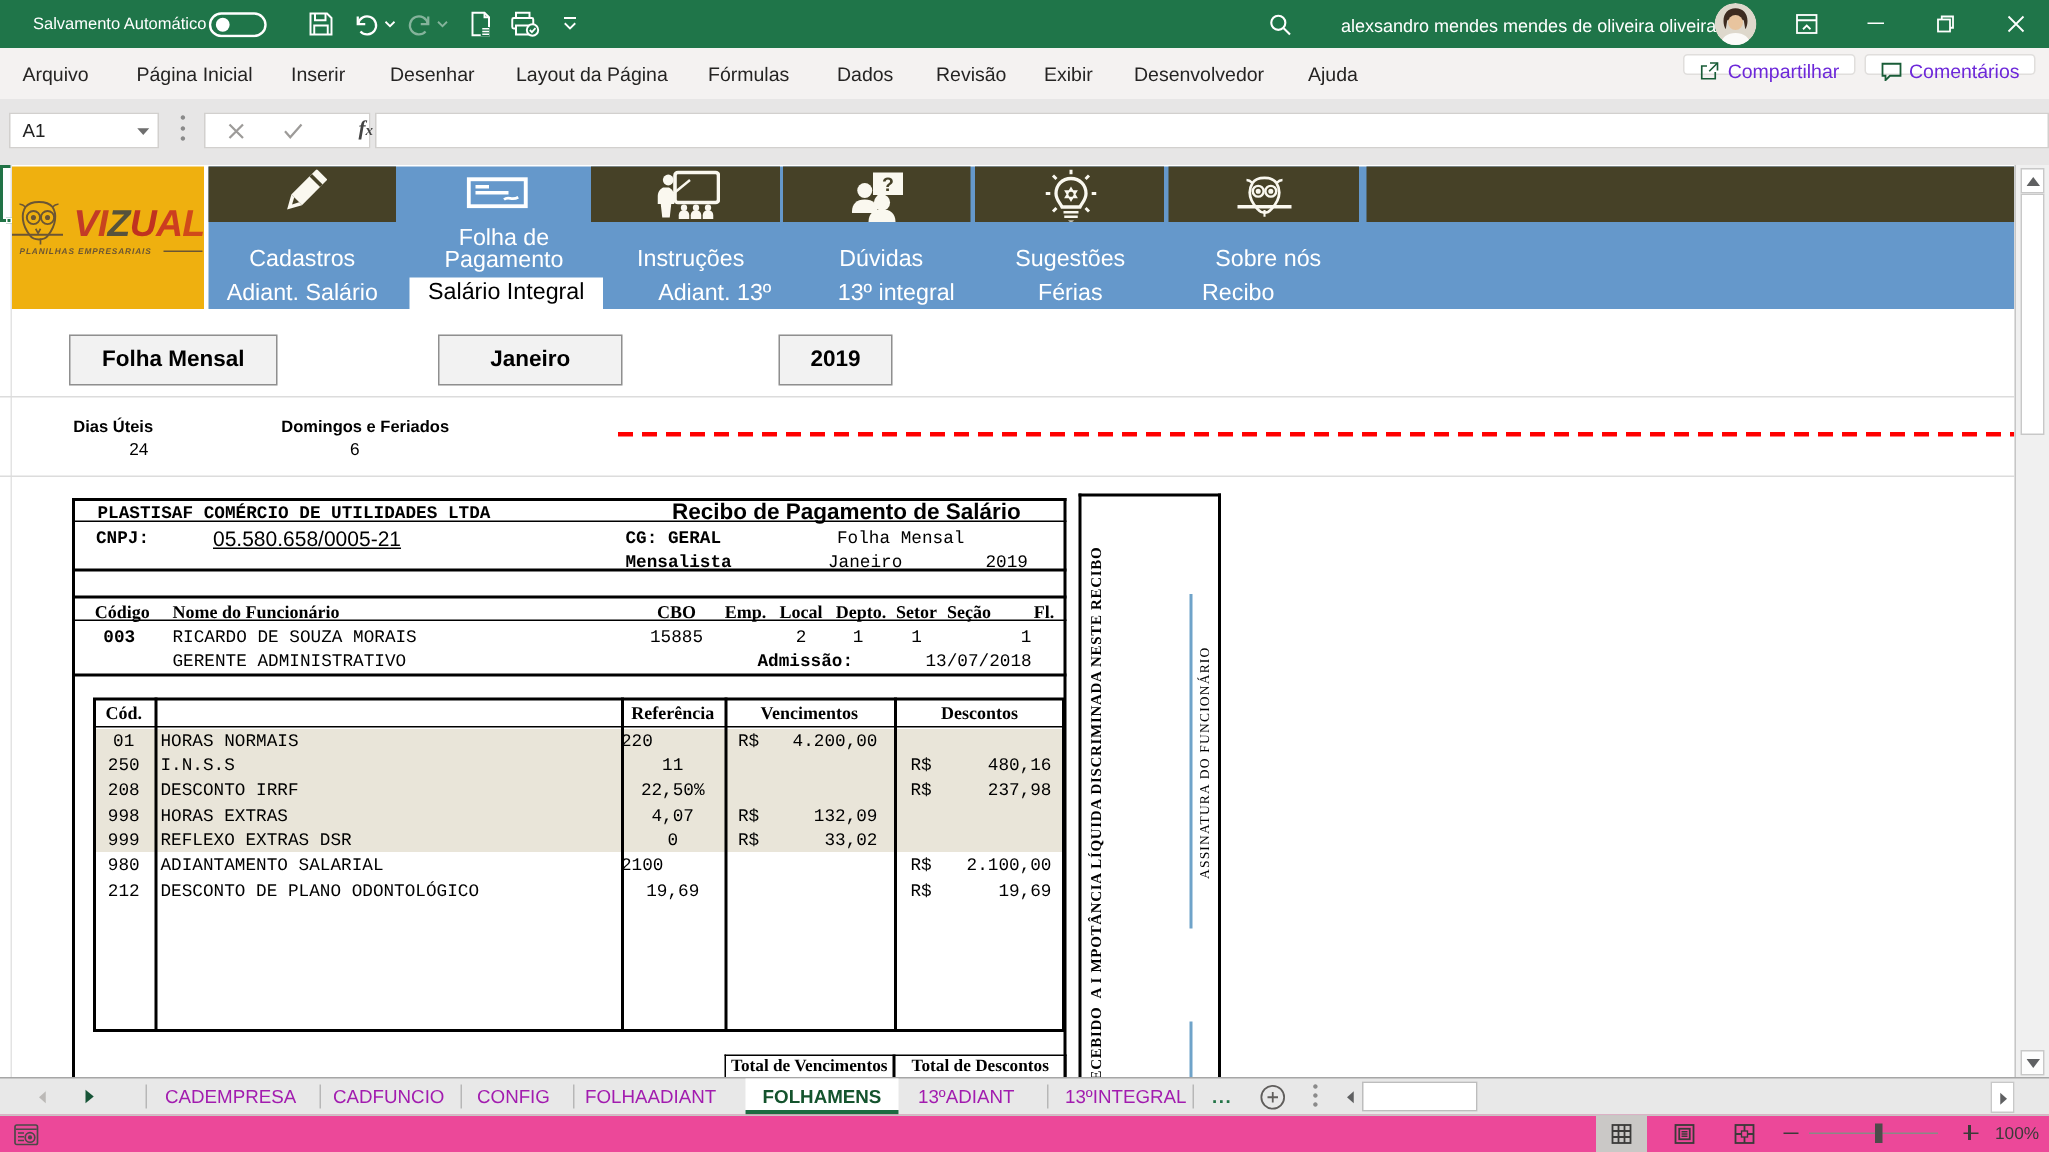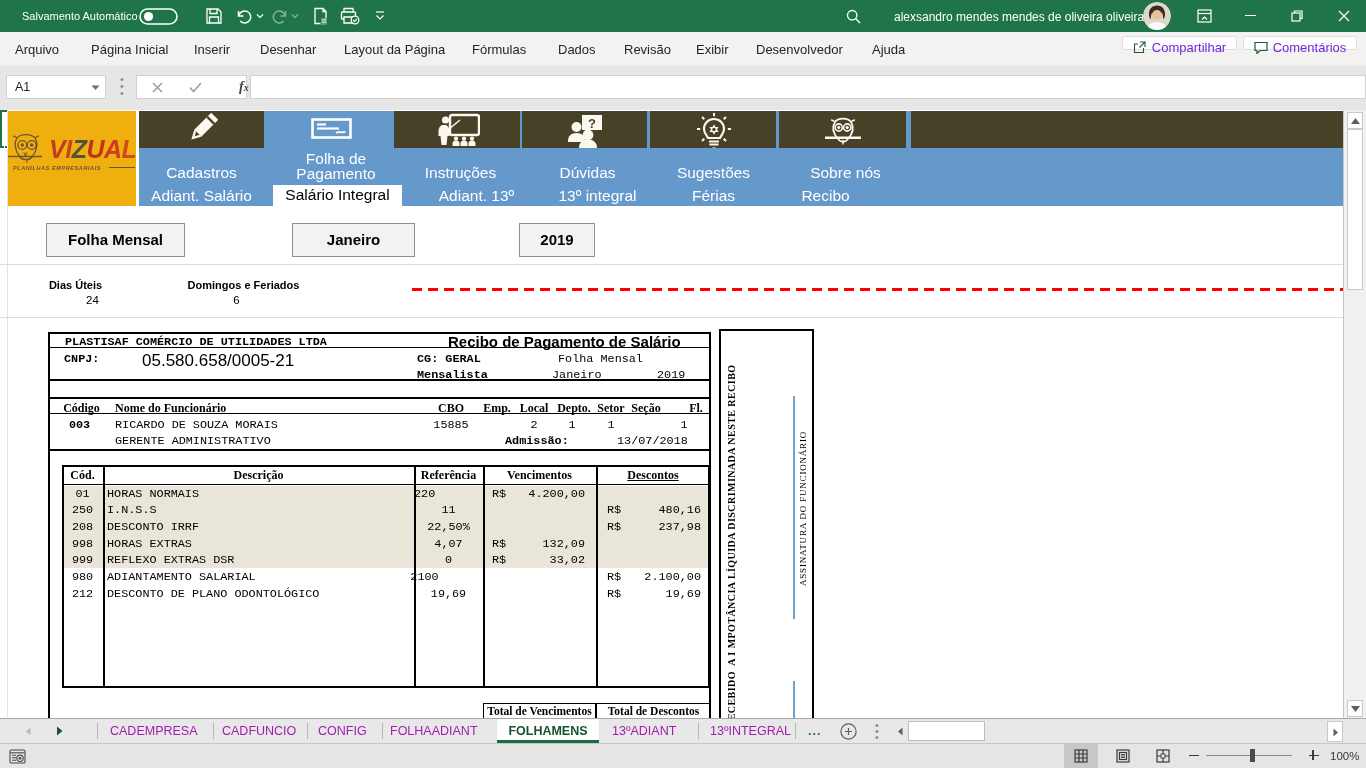--- a/index.html
+++ b/index.html
@@ -25,21 +25,21 @@
   .gline { position:absolute; height:1px; background:#dcdcdc; left:0; width:1343px; }
   .mono { font-family:"Liberation Mono",monospace; font-size:11.8px; white-space:pre; color:#000; }
   .monob { font-family:"Liberation Mono",monospace; font-size:11.8px; font-weight:bold; white-space:pre; color:#000; }
   .shead { font-family:"Liberation Serif",serif; font-weight:bold; font-size:12px; white-space:nowrap; color:#000; }
   .hline { position:absolute; background:#000; left:48px; width:663px; }
   .vline { position:absolute; background:#000; width:1.5px; }
   
   #tabbar { position:absolute; left:0; top:718px; width:1366px; height:25px; background:#e8e8e8; border-top:1px solid #a6a6a6; }
   .stab { position:absolute; top:5px; font-size:12.5px; color:#a21caf; white-space:nowrap; }
   .tsep { position:absolute; top:4px; width:1px; height:16px; background:#b7b7b7; }
-  #statusbar { position:absolute; left:0; top:743px; width:1366px; height:25px; background:#e5e5e5; border-top:1px solid #c8c6c4; }
+  #statusbar { position:absolute; left:0; top:743px; width:1366px; height:25px; background:#ec4899; border-top:1px solid #c8c6c4; }
 </style>
 </head>
 <body>
 <div id="titlebar">
   <span class="t" style="left:22px; font-size:11px; top:10px;">Salvamento Automático</span>
 
   <svg class="abs" style="left:139px; top:8px;" width="39" height="17" viewBox="0 0 39 17">
     <rect x="1" y="1" width="37" height="15" rx="7.5" fill="none" stroke="#fff" stroke-width="1.6"></rect>
     <circle cx="9.5" cy="8.5" r="4.6" fill="#fff"></circle>
   </svg>
@@ -289,21 +289,21 @@
   <div class="hline" style="top:222px; height:2px;"></div>
   <div class="hline" style="top:236.5px; height:1px;"></div>
   <div class="hline" style="top:269px; height:2px;"></div>
   <div class="hline" style="top:287px; height:2px;"></div>
   <div class="hline" style="top:303px; height:1px;"></div>
   <div class="hline" style="top:339px; height:2px;"></div>
 
   <div class="monob abs" style="left:65px; top:225px;">PLASTISAF COMÉRCIO DE UTILIDADES LTDA</div>
   <div class="abs" style="left:448px; top:223px; font-weight:bold; font-size:15px; white-space:nowrap;">Recibo de Pagamento de Salário</div>
   <div class="monob abs" style="left:64px; top:241.5px;">CNPJ:</div>
-  <div class="abs" style="left:142px; top:240.5px; font-size:17px; white-space:nowrap;">05.580.658/0005-21</div>
+  <div class="abs" style="left:142px; top:240.5px; font-size:14px; white-space:nowrap;text-decoration:underline;">05.580.658/0005-21</div>
   <div class="monob abs" style="left:417px; top:241.5px;">CG: GERAL</div>
   <div class="mono abs" style="left:558px; top:241.5px;">Folha Mensal</div>
   <div class="monob abs" style="left:417px; top:257.5px;">Mensalista</div>
   <div class="mono abs" style="left:552px; top:257.5px;">Janeiro</div>
   <div class="mono abs" style="left:657px; top:257.5px;">2019</div>
 
   <div class="shead abs" style="left:56px; top:291px; width:51px; text-align:center;">Código</div>
   <div class="shead abs" style="left:115px; top:291px;">Nome do Funcionário</div>
   <div class="shead abs" style="left:426px; top:291px; width:50px; text-align:center;">CBO</div>
   <div class="shead abs" style="left:477px; top:291px; width:40px; text-align:center;">Emp.</div>
@@ -325,24 +325,23 @@
   <div class="mono abs" style="left:617px; top:323.5px;">13/07/2018</div>
 
   <div class="abs" style="left:64px; top:375.5px; width:644px; height:82px; background:#e9e5d9;"></div>
   <div class="abs" style="left:62px; top:354.5px; width:648px; height:223.5px; border:2px solid #000;"></div>
   <div class="vline" style="left:103px; top:354.5px; height:223.5px;"></div>
   <div class="vline" style="left:414px; top:354.5px; height:223.5px;"></div>
   <div class="vline" style="left:483px; top:354.5px; height:223.5px;"></div>
   <div class="vline" style="left:596px; top:354.5px; height:223.5px;"></div>
   <div class="abs" style="left:62px; top:373.5px; width:648px; height:1.5px; background:#000;"></div>
   <div class="shead abs" style="left:62px; top:357.5px; width:41px; text-align:center;">Cód.</div>
-  <div class="shead abs" style="left:103px; top:357.5px; width:311px; text-align:center;">Descrição</div>
   <div class="shead abs" style="left:414px; top:357.5px; width:69px; text-align:center;">Referência</div>
   <div class="shead abs" style="left:483px; top:357.5px; width:113px; text-align:center;">Vencimentos</div>
-  <div class="shead abs" style="left:596px; top:357.5px; width:114px; text-align:center;text-decoration:underline;">Descontos</div>
+  <div class="shead abs" style="left:596px; top:357.5px; width:114px; text-align:center;">Descontos</div>
 
   <div class="mono abs" style="left:62px; top:376.5px; width:41px; text-align:center;">01</div>
   <div class="mono abs" style="left:107px; top:376.5px;">HORAS NORMAIS</div>
   <div class="mono abs" style="left:414px; top:376.5px; width:69px; ">220</div>
   <div class="mono abs" style="left:492px; top:376.5px;">R$</div>
   <div class="mono abs" style="left:483px; top:376.5px; width:102px; text-align:right;">4.200,00</div>
 
   <div class="mono abs" style="left:62px; top:393.2px; width:41px; text-align:center;">250</div>
   <div class="mono abs" style="left:107px; top:393.2px;">I.N.S.S</div>
   <div class="mono abs" style="left:414px; top:393.2px; width:69px; text-align:center;">11</div>
@@ -362,21 +361,21 @@
   <div class="mono abs" style="left:483px; top:426.6px; width:102px; text-align:right;">132,09</div>
 
   <div class="mono abs" style="left:62px; top:443.3px; width:41px; text-align:center;">999</div>
   <div class="mono abs" style="left:107px; top:443.3px;">REFLEXO EXTRAS DSR</div>
   <div class="mono abs" style="left:414px; top:443.3px; width:69px; text-align:center;">0</div>
   <div class="mono abs" style="left:492px; top:443.3px;">R$</div>
   <div class="mono abs" style="left:483px; top:443.3px; width:102px; text-align:right;">33,02</div>
 
   <div class="mono abs" style="left:62px; top:460px; width:41px; text-align:center;">980</div>
   <div class="mono abs" style="left:107px; top:460px;">ADIANTAMENTO SALARIAL</div>
-  <div class="mono abs" style="left:390px; top:460px; width:69px; text-align:center;">2100</div>
+  <div class="mono abs" style="left:414px; top:460px; width:69px; text-align:left;">2100</div>
   <div class="mono abs" style="left:607px; top:460px;">R$</div>
   <div class="mono abs" style="left:596px; top:460px; width:105px; text-align:right;">2.100,00</div>
 
   <div class="mono abs" style="left:62px; top:476.7px; width:41px; text-align:center;">212</div>
   <div class="mono abs" style="left:107px; top:476.7px;">DESCONTO DE PLANO ODONTOLÓGICO</div>
   <div class="mono abs" style="left:414px; top:476.7px; width:69px; text-align:center;">19,69</div>
   <div class="mono abs" style="left:607px; top:476.7px;">R$</div>
   <div class="mono abs" style="left:596px; top:476.7px; width:105px; text-align:right;">19,69</div>
 
   <div class="abs" style="left:483px; top:593px; width:113px; height:15px; border:1.5px solid #000; border-bottom:none;"></div>

